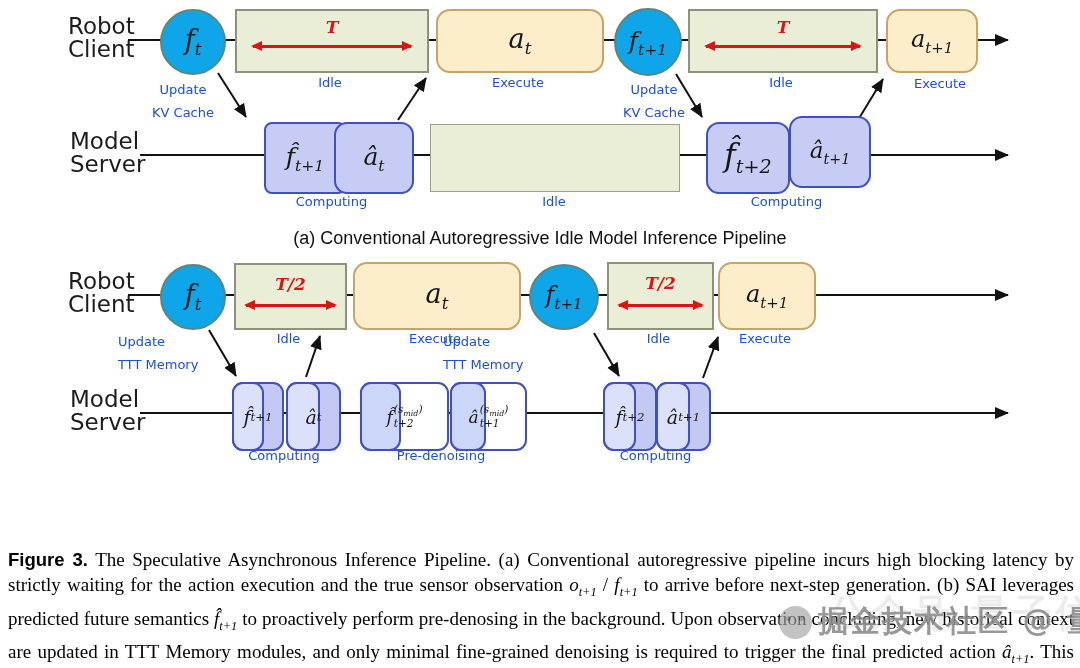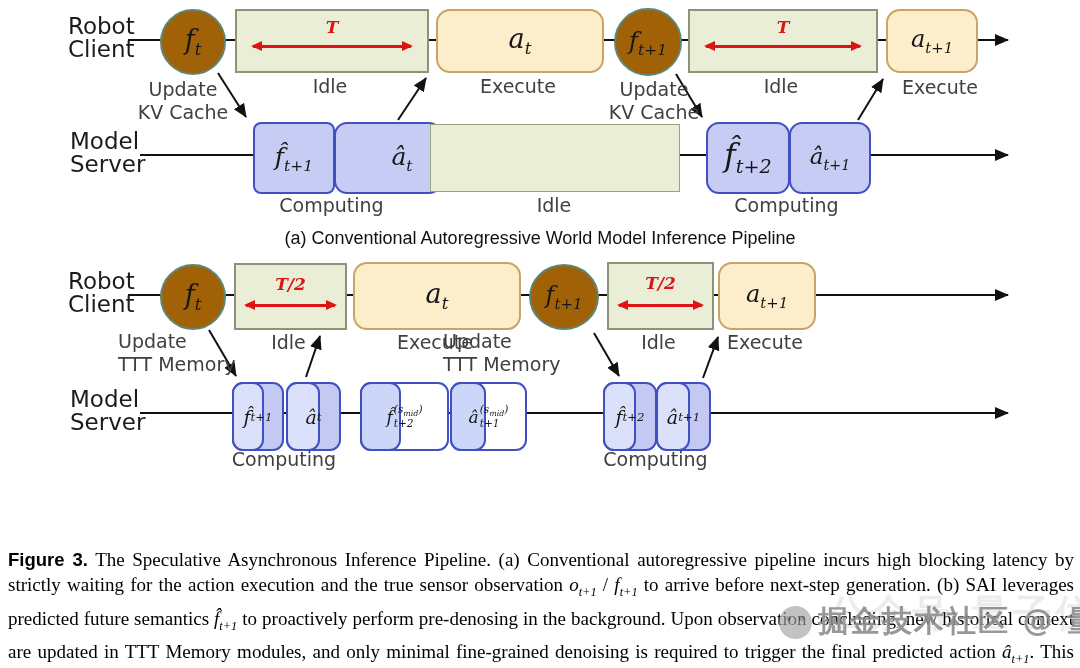--- a/index.html
+++ b/index.html
@@ -5,21 +5,21 @@
   html,body{margin:0;padding:0;background:#fff;}
   .stage{position:relative;width:1080px;height:668px;background:#ffffff;overflow:hidden;
          font-family:"DejaVu Sans",sans-serif;color:#1a1a1a;}
   svg.lines{position:absolute;left:0;top:0;z-index:0;}
   .node,.lbl,.titleline{z-index:2;}
 
   
   .rowlabel{position:absolute;font-size:23px;line-height:23px;color:#1c1c1c;z-index:2;}
 
   
-  .obs{position:absolute;border-radius:50%;background:#a16207;border:2px solid #5d8878;
+  .obs{position:absolute;border-radius:50%;background:#0ea5e9;border:2px solid #5d8878;
        display:flex;align-items:center;justify-content:center;z-index:2;font-size:27px;}
 
   
   .idlebox{position:absolute;background:#eaeed6;border:2px solid #8e9279;z-index:2;}
   .dur{position:absolute;left:0;right:0;text-align:center;color:#dd1414;
        font-family:"DejaVu Serif",serif;font-weight:bold;font-style:italic;font-size:17px;z-index:3;}
   .darrow{position:absolute;height:2.5px;background:#dd1414;z-index:3;}
   .darrow::before{content:"";position:absolute;left:-2px;top:-4.5px;border-top:5.5px solid transparent;
        border-bottom:5.5px solid transparent;border-right:11px solid #dd1414;}
   .darrow::after{content:"";position:absolute;right:-2px;top:-4.5px;border-top:5.5px solid transparent;
@@ -47,21 +47,21 @@
   .pre-inner{position:absolute;left:-2px;top:-2px;bottom:-2px;width:44%;background:#ccd6f8;
        border:2px solid #4050c2;border-radius:11px;}
   .pre-text{position:absolute;inset:0;display:flex;align-items:center;justify-content:center;font-size:17px;}
 
   .math{font-family:"DejaVu Serif",serif;font-style:italic;color:#171717;}
   .math sub{font-size:0.62em;font-style:italic;}
   .ss{display:inline-flex;flex-direction:column;line-height:1.05;font-size:0.62em;
       vertical-align:-0.35em;margin-left:1px;}
   .ss sub{font-size:0.75em;}
 
-  .lbl{position:absolute;font-size:19px;color:#404040;}
+  .lbl{position:absolute;font-size:13px;color:#1d4ed8;}
   .center{text-align:center;}
   .titleline{position:absolute;left:0;width:1080px;text-align:center;
       font-family:"Liberation Sans",sans-serif;font-size:18px;color:#111;}
 
   
   .caption{position:absolute;left:8px;top:528px;width:1066px;text-align:justify;
       font-family:"Liberation Serif",serif;font-size:19px;line-height:25.4px;color:#000;z-index:2;}
   .caption b{font-family:"Liberation Sans",sans-serif;font-size:18.5px;}
   .cmath{font-family:"Liberation Serif",serif;font-style:italic;}
   .caption sub{font-size:0.65em;}
@@ -147,41 +147,41 @@
   <div class="lbl center" style="left:598px;top:78px;width:112px;line-height:23px;">
     <div>Update</div>
     <div>KV Cache</div>
   </div>
 
   <div class="rowlabel" style="left:70px;top:130px;">
     <div>Model</div>
     <div>Server</div>
   </div>
 
-  <div class="compbox" style="left:253px;top:122px;width:78px;height:68px;border-radius:8px;">
+  <div class="compbox" style="left:264px;top:122px;width:78px;height:68px;border-radius:8px;">
     <span class="math"><span>f̂</span><sub>t+1</sub></span>
   </div>
-  <div class="compbox" style="left:334px;top:122px;width:76px;height:68px;padding-left:28px;">
+  <div class="compbox" style="left:334px;top:122px;width:76px;height:68px;">
     <span class="math"><span>â</span><sub>t</sub></span>
   </div>
 
   <div class="srvidle" style="left:430px;top:124px;width:248px;height:66px;"></div>
 
   <div class="compbox" style="left:706px;top:122px;width:80px;height:68px;">
     <span class="math" style="font-size:31px;"><span>f̂</span><sub>t+2</sub></span>
   </div>
-  <div class="compbox" style="left:789px;top:122px;width:78px;height:68px;">
+  <div class="compbox" style="left:789px;top:116px;width:78px;height:68px;">
     <span class="math" style="font-size:23px;"><span>â</span><sub>t+1</sub></span>
   </div>
 
   <div class="lbl center" style="left:253px;top:194px;width:157px;">Computing</div>
   <div class="lbl center" style="left:430px;top:194px;width:248px;">Idle</div>
   <div class="lbl center" style="left:706px;top:194px;width:161px;">Computing</div>
 
-  <div class="titleline" style="top:228px;">(a) Conventional Autoregressive World Model Inference Pipeline</div>
+  <div class="titleline" style="top:228px;">(a) Conventional Autoregressive Idle Model Inference Pipeline</div>
 
   <div class="rowlabel" style="left:68px;top:270px;">
     <div>Robot</div>
     <div>Client</div>
   </div>
 
   <div class="obs" style="left:160px;top:264px;width:62px;height:62px;">
     <span class="math"><span>f</span><sub>t</sub></span>
   </div>
 
@@ -270,20 +270,21 @@
   </div>
   <div class="stack" style="left:656px;top:382px;width:51px;height:65px;">
     <div class="stack-inner"></div>
     <span class="math stack-text">
         <span>â</span>
         <sub>t+1</sub>
       </span>
   </div>
 
   <div class="lbl center" style="left:225px;top:448px;width:118px;">Computing</div>
+  <div class="lbl center" style="left:355px;top:448px;width:172px;">Pre-denoising</div>
   <div class="lbl center" style="left:598px;top:448px;width:115px;">Computing</div>
 
 
   <p class="caption"><b>Figure 3.</b><span> The Speculative Asynchronous Inference Pipeline. (a) Conventional autoregressive pipeline incurs high blocking latency by strictly waiting for the action execution and the true sensor observation </span><span class="cmath"><span>o</span><sub>t+1</sub></span><span> / </span><span class="cmath"><span>f</span><sub>t+1</sub></span><span> to arrive before next-step generation. (b) SAI leverages predicted future semantics </span><span class="cmath"><span>f̂</span><sub>t+1</sub></span><span> to proactively perform pre-denosing in the background. Upon observation concluding, new historical context are updated in TTT Memory modules, and only minimal fine-grained denoising is required to trigger the final predicted action </span><span class="cmath"><span>â</span><sub>t+1</sub></span><span>. This effectively reduces the inference latency during deployment.</span></p>
 
   <div class="wm-ghost">公众号 量子位</div>
   <div class="wm-avatar"></div>
   <div class="wm-text">掘金技术社区 @ 量子位</div>
 
 </div>

